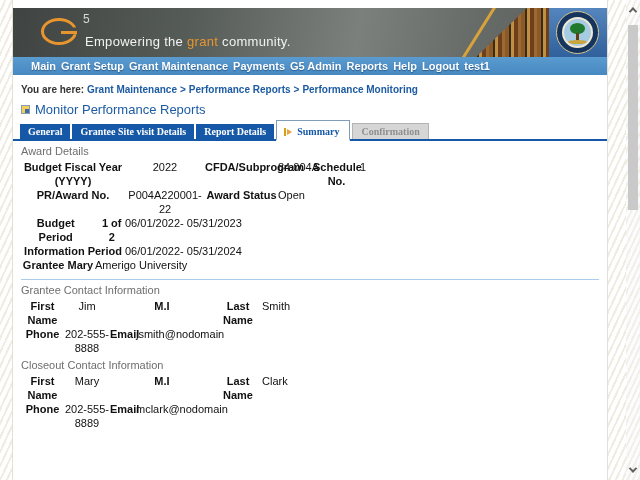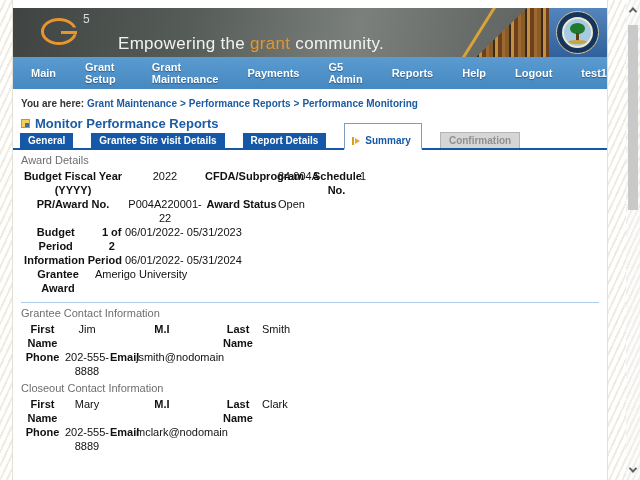--- a/index.html
+++ b/index.html
@@ -21,21 +21,21 @@
     background: linear-gradient(100deg,#3f4442 0%, #565c58 30%, #7b807c 58%, #666b67 78%, #585d5a 100%);
   }
   .g-logo { position:absolute; left:28px; top:8px; width:40px; height:32px; }
   .g-ring {
     position:absolute; left:0; top:2px; width:36px; height:27px;
     border:3px solid #e8952e; border-radius:50%;
     clip-path: polygon(0 0, 100% 0, 100% 35%, 55% 35%, 55% 60%, 100% 60%, 100% 100%, 0 100%);
   }
   .g-bar { position:absolute; left:20px; top:15px; width:16px; height:3px; background:#e8952e; }
   .g-sup { position:absolute; left:42px; top:-4px; color:#d8d8d8; font-size:12px; }
-  .tagline { position:absolute; left:105px; top:26px; color:#f2f2f2; font-size:17px; letter-spacing:.3px; }
+  .tagline { position:absolute; left:72px; top:26px; color:#f2f2f2; font-size:13px; letter-spacing:.3px; }
   .tagline .accent { color:#e8952e; }
   .bookshelf {
     position:absolute; right:56px; top:0; width:110px; height:49px;
     background: repeating-linear-gradient(90deg,#8a5a28 0 4px,#3a2a18 4px 6px,#c09040 6px 9px,#6e3f1c 9px 13px,#9c6a30 13px 16px);
     clip-path: polygon(32% 100%, 78% 0, 100% 0, 100% 100%);
   }
   .gold-curve {
     position:absolute; right:130px; top:-10px; width:3px; height:80px;
     background:#d9a33c; transform: rotate(32deg);
   }
@@ -45,40 +45,40 @@
   }
   .seal { position:absolute; right:8px; top:3px; width:43px; height:43px; border-radius:50%;
     background:#15355e; border:1px solid #d8c690; display:flex; align-items:center; justify-content:center; }
   .seal-inner { width:31px; height:31px; border-radius:50%; background:#a8cbe4; border:2px solid #efe8d2;
     position:relative; overflow:hidden; }
   .seal-tree { position:absolute; left:6px; top:4px; width:15px; height:11px; border-radius:50%; background:#1f7a2d; }
   .seal-trunk { position:absolute; left:12px; top:14px; width:3px; height:8px; background:#5e3f16; }
   .seal-ground { position:absolute; left:4px; top:21px; width:19px; height:4px; border-radius:50%; background:#caa53c; }
   
   .navbar {
-    height:32px; background:linear-gradient(#5a9bd0,#4688c0); display:flex; align-items:center;
-    padding-left:18px; gap:29px;
+    height:18px; background:linear-gradient(#5a9bd0,#4688c0); display:flex; align-items:center;
+    padding-left:18px; gap:5px;
   }
   .navbar a { color:#fff; font-weight:bold; font-size:11px; text-decoration:none; text-shadow:0 1px 1px #2a5a8a; cursor:pointer; }
   
   .breadcrumb { margin:9px 0 0 8px; font-size:10px; font-weight:bold; color:#333; }
   .breadcrumb a { color:#1c5ba3; text-decoration:none; cursor:pointer; }
   .breadcrumb .sep { color:#1c5ba3; margin:0 3px; }
   .page-title-row { margin:7px 0 0 8px; display:flex; align-items:center; gap:5px; }
   .title-icon { width:9px; height:9px; background:#f3cf5a; border:1px solid #8a9ab0; position:relative; flex:0 0 auto; }
   .title-icon::after { content:""; position:absolute; right:0; bottom:0; width:4px; height:4px; background:#3a6ea5; }
-  .page-title { color:#1c5ba3; font-size:13px; font-weight:bold; }
-  .tabs { padding-left:7px; display:flex; align-items:flex-end; gap:18px; border-bottom:2px solid #1558a7; height:19px; }
+  .page-title { color:#1c5ba3; font-size:13px; font-weight:normal; }
+  .tabs { margin-top:5px; padding-left:7px; display:flex; align-items:flex-end; gap:2px; border-bottom:2px solid #1558a7; height:19px;font-family:Liberation Serif, serif; }
   .tab {
     background:#1558a7; color:#fff; font-size:10px; font-weight:bold;
     padding:2px 8px 2px; cursor:pointer; white-space:nowrap;
   }
   .tab.active {
     background:#fff; color:#1558a7; border:1px solid #7f9db9; border-bottom:2px solid #fff;
-    margin-bottom:-2px; display:flex; align-items:center; gap:4px; padding:11px 10px 2px 7px;
+    margin-bottom:-2px; display:flex; align-items:center; gap:4px; padding:5px 10px 2px 7px;
   }
   .tab.disabled { background:#d6d6d6; color:#8f8f8f; border:1px solid #b4b4b4; border-bottom:none; cursor:default; }
   .sum-icon { width:9px; height:8px; position:relative; flex:0 0 auto; }
   .sum-icon .bar { position:absolute; left:0; top:0; width:2px; height:8px; background:#d4a017; }
   .sum-icon .arr { position:absolute; left:3px; top:1px; width:0; height:0;
     border-top:3px solid transparent; border-bottom:3px solid transparent; border-left:5px solid #e8a33d; }
   
   .section { padding:0 8px; }
   .sec-title { color:#6e6e6e; font-size:11px; margin-top:4px; margin-bottom:3px; }
   .frow { display:flex; align-items:baseline; line-height:14px;text-align:center; }
@@ -190,21 +190,21 @@
           <span>Budget Period</span>
           <span>1 of 2</span>
         </span>
       <span class="val">06/01/2022- 05/31/2023</span>
     </div>
     <div class="frow">
       <span class="lbl c-l1">Information Period</span>
       <span class="val">06/01/2022- 05/31/2024</span>
     </div>
     <div class="frow">
-      <span class="lbl gname-l">Grantee Award</span>
+      <span class="lbl gname-l">Grantee Mary</span>
       <span class="val">Amerigo University</span>
     </div>
     <hr class="blue">
   </div>
 
   <div class="section">
     <div class="sec-title">Grantee Contact Information</div>
     <div class="frow">
       <span class="lbl k1">First Name</span>
       <span class="val k2">Jim</span>

